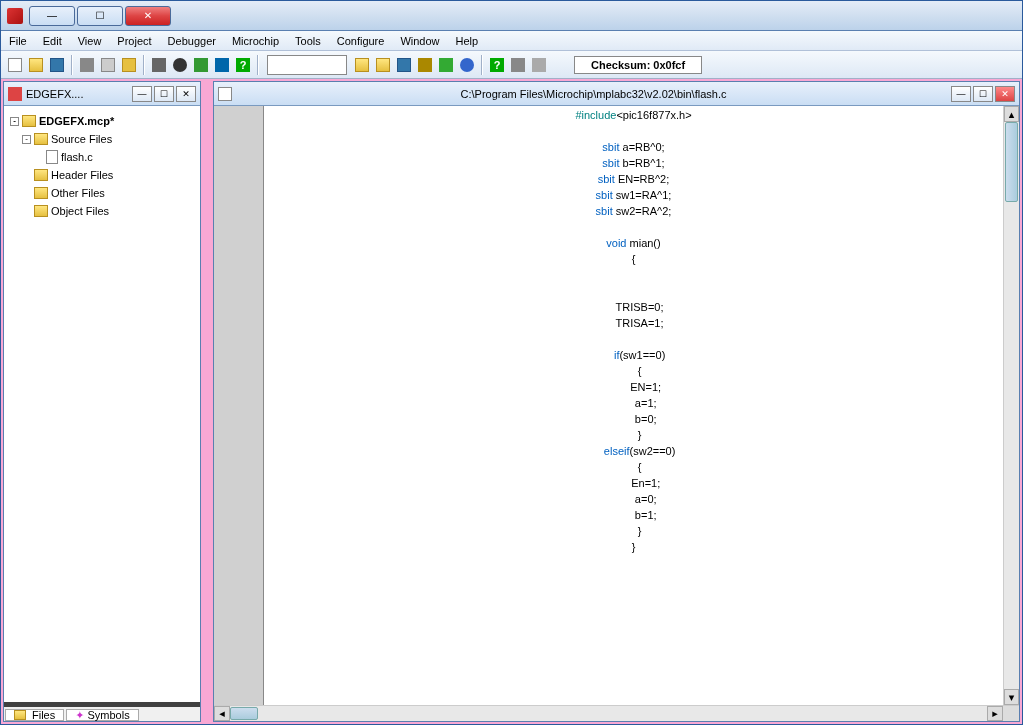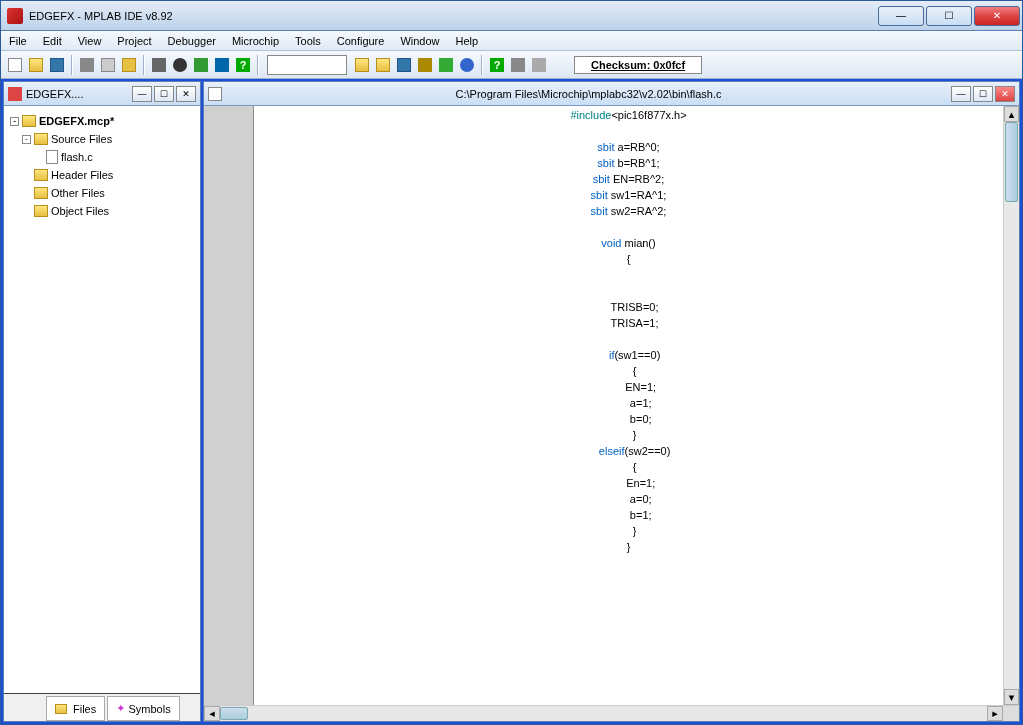--- a/index.html
+++ b/index.html
@@ -13,40 +13,40 @@
 .win-btn.min-max { width: 46px; }
 .win-btn.close { background: linear-gradient(to bottom,#f08080,#d44 50%,#c22); color:#fff; width:46px;}
 
 .menubar { height:20px; background: linear-gradient(to bottom,#f5f9fd,#e0eaf6); display:flex; align-items:center; padding:0 0; border-bottom:1px solid #b0c0d8;}
 .menubar span { padding:2px 8px; color:#000; cursor:pointer; }
 
 .toolbar { height:28px; background: linear-gradient(to bottom,#f5f9fd,#dde8f5); display:flex; align-items:center; padding:0 4px; border-bottom:1px solid #a0b0c8; gap:1px;}
 .toolbar .sep { width:2px; height:20px; border-left:1px solid #a0b0c8; border-right:1px solid #fff; margin:0 3px;}
 .toolbar .tbtn { width:20px; height:20px; display:flex; align-items:center; justify-content:center; cursor:pointer; border:1px solid transparent;}
 .toolbar .combo { width:80px; height:20px; border:1px solid #888; background:#fff; margin:0 4px;}
-.toolbar .checksum-box { border:1px solid #888; padding:2px 16px; background:#fff; margin-left:24px; font-weight:bold;text-decoration:underline;}
-
-.main-area { flex:1; display:flex; background:#1d4ed8; padding:2px; gap:2px; overflow:hidden;}
+.toolbar .checksum-box { border:1px solid #888; padding:2px 16px; background:#fff; margin-left:24px; font-weight:bold;}
+
+.main-area { flex:1; display:flex; background:#f9a8d4; padding:2px; gap:12px; overflow:hidden;}
 
 .panel { background:#fff; border:1px solid #5a7fb0; display:flex; flex-direction:column;}
 .panel-title { height:24px; background: linear-gradient(to bottom,#e8f0fb,#cadef4); display:flex; align-items:center; padding:0 4px; border-bottom:1px solid #7a9ac0;}
 .panel-title .p-icon { width:14px; height:14px; background:#d44; margin-right:4px;}
 .panel-title span.txt { flex:1; overflow:hidden; text-overflow:ellipsis; white-space:nowrap;}
 .panel-title .pctrls { display:flex; gap:2px;}
 .panel-title .pbtn { width:20px; height:16px; border:1px solid #888; background:linear-gradient(to bottom,#fff,#dde8f5); display:flex; align-items:center; justify-content:center; font-size:9px; cursor:pointer;}
 .panel-title .pbtn.close { background:linear-gradient(to bottom,#f88,#d44); color:#fff;}
 
 .sidebar { width:198px;}
 .tree { flex:1; padding:6px; overflow:auto;}
 .tree-row { display:flex; align-items:center; height:18px; white-space:nowrap;}
 .tree-row .exp { width:9px; height:9px; border:1px solid #888; margin-right:3px; display:flex; align-items:center; justify-content:center; font-size:8px; line-height:1;}
 .folder-icon { width:14px; height:12px; background:linear-gradient(to bottom,#ffe680,#e6c040); border:1px solid #b89020; margin-right:3px;}
 .file-icon { width:12px; height:14px; background:#fff; border:1px solid #888; margin-right:3px;}
 .tree-row.bold { font-weight:bold;}
-.sidebar-tabs { height:28px; display:flex; border-top:1px solid #404040; background:#f0f0f0;padding-left:41px;}
+.sidebar-tabs { height:19px; display:flex; border-top:5px solid #404040; background:#f0f0f0;}
 .sidebar-tabs .tab { padding:3px 8px; display:flex; align-items:center; gap:3px; border:1px solid #aaa; margin:2px 1px 0 1px; background:#fff; cursor:pointer;}
 
 .editor { flex:1;text-align:center;}
 .editor-body { flex:1; display:flex; overflow:hidden;}
 .gutter { width:50px; background:#d0d0d0; border-right:1px solid #888;}
 .code { flex:1; padding:2px 19px; font-family:'Courier New',monospace; font-size:12px; line-height:15px; white-space:pre; overflow:auto; background:#fff;}
 .code .kw { color:#0060c0;}
 .code .inc { color:#008080;}
 .scroll-v { width:16px; background:#e8e8e8; border-left:1px solid #ccc; position:relative;}
 .scroll-v .thumb { position:absolute; top:16px; left:1px; right:1px; height:80px; background:linear-gradient(to right,#cde,#acd); border:1px solid #7aa; border-radius:2px;}
@@ -79,21 +79,20 @@
 .i-x1{background:#888;}
 .i-x2{background:#aaa;}
 </style>
 </head>
 <body>
 
 <div class="window">
 
   <div class="titlebar">
     <div class="app-icon"></div>
-    <span class="title-text">EDGEFX - MPLAB IDE v8.92</span>
     <div class="win-controls">
       <div class="win-btn min-max">—</div>
       <div class="win-btn min-max">☐</div>
       <div class="win-btn close">✕</div>
     </div>
   </div>
 
   <div class="menubar">
     <span>File</span>
     <span>Edit</span>

